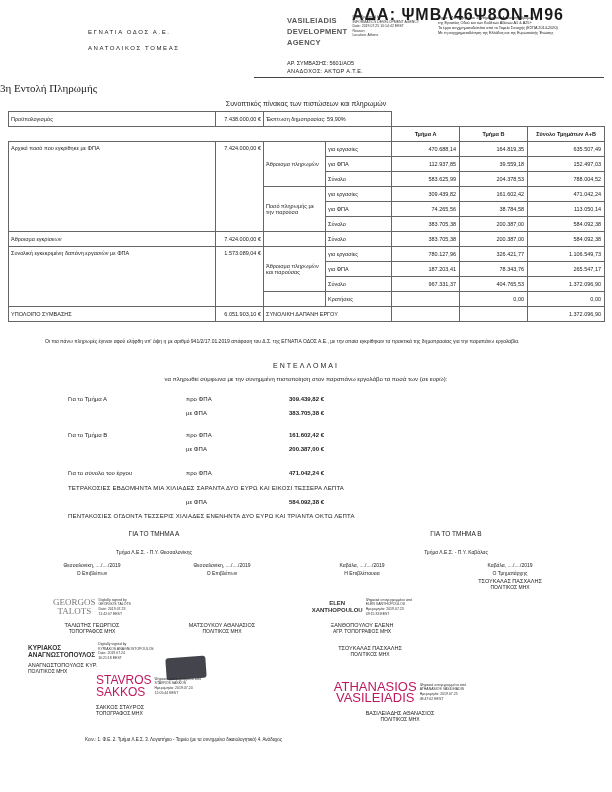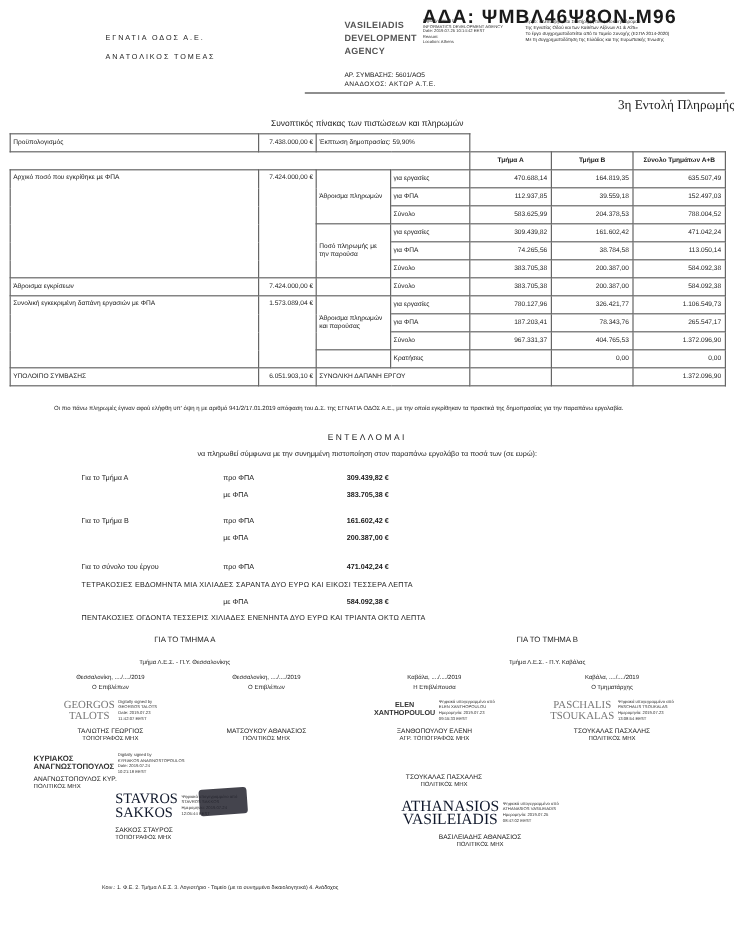--- a/index.html
+++ b/index.html
@@ -9,21 +9,21 @@
   .ada{position:absolute;top:6px;right:48px;font-size:16px;font-weight:bold;letter-spacing:1px}
   .org{position:absolute;left:88px;top:24px;font-size:6px;letter-spacing:1.6px;line-height:16px}
   .ida{position:absolute;left:287px;top:15px;display:flex;gap:5px;align-items:flex-start}
   .ida-words{font-size:7.5px;font-weight:bold;color:#555;line-height:11px;white-space:pre-line;letter-spacing:.3px}
   .sig-details{font-size:3.5px;line-height:4.6px;color:#333;white-space:pre-line;text-align:left}
   .ida .sig-details{width:90px}
   .funding{position:absolute;left:438px;top:16px;width:130px;font-size:3.8px;line-height:5px;color:#222;white-space:pre-line}
   .contract{position:absolute;left:287px;top:60px;font-size:5.5px}
   .contractor{position:absolute;left:287px;top:68px;font-size:5.5px;letter-spacing:.4px}
   .hrule{position:absolute;left:254px;top:77px;width:350px;border-top:1px solid #444}
-  .title{position:absolute;left:0;top:82px;width:100%;text-align:right;font-size:11px;font-family:"Liberation Serif",serif}
+  .title{position:absolute;left:0;top:82px;width:100%;text-align:left;font-size:11px;font-family:"Liberation Serif",serif}
   .subtitle{position:absolute;left:0;top:100px;width:100%;text-align:center;font-size:7px}
   .mt{position:absolute;left:8px;top:111px;width:596px;border-collapse:collapse;table-layout:fixed;font-size:5.5px}
   .mt td{border:1px solid #666;padding:1px 2px;height:15px;vertical-align:middle;overflow:hidden}
   .mt td.nb{border:none}
   .mt .hd{text-align:center;font-weight:bold}
   .mt .val{text-align:right}
   .mt .num{text-align:right;padding-right:3px}
   .mt .top{vertical-align:top;padding-top:3px}
   .note{position:absolute;left:45px;top:338px;width:525px;font-size:5px;line-height:7px}
   .entell{position:absolute;left:0;top:362px;width:100%;text-align:center;font-size:7px;letter-spacing:2px}
@@ -33,23 +33,23 @@
   .amt-m{width:58px}
   .amt-v{width:80px;text-align:right;font-weight:bold}
   .words{position:absolute;left:68px;font-size:6px;letter-spacing:.2px}
   .secA{position:absolute;left:28px;top:530px;width:252px;text-align:center;font-size:6.5px}
   .secB{position:absolute;left:330px;top:530px;width:252px;text-align:center;font-size:6.5px}
   .deptA{position:absolute;left:28px;top:549px;width:252px;text-align:center;font-size:5px}
   .deptB{position:absolute;left:330px;top:549px;width:252px;text-align:center;font-size:5px}
   .sigcol{position:absolute;top:562px;text-align:center}
   .place{font-size:5px}
   .role{font-size:5px;margin-top:2px}
-  .stamp-wrap{display:flex;justify-content:center;align-items:center;gap:3px;margin-top:3px;min-height:26px}
+  .stamp-wrap{display:flex;justify-content:center;align-items:center;gap:3px;margin-top:18px;min-height:26px}
   .stamp-serif{font-family:"Liberation Serif",serif;color:#777;font-size:9px;line-height:9.5px;white-space:pre-line}
-  .stamp-serif-lg{font-family:Liberation Serif, serif;color:#0f172a;font-size:12px;line-height:12px;white-space:pre-line}
+  .stamp-serif-lg{font-family:Liberation Sans, sans-serif;color:#be185d;font-size:12px;line-height:12px;white-space:pre-line}
   .stamp-bold{font-weight:bold;color:#333;font-size:6px;line-height:7px;white-space:pre-line}
   .pname{font-size:5.5px;margin-top:2px}
   .ptitle{font-size:5px}
   .execcol{position:absolute;text-align:center}
   .ink{position:absolute;left:166px;top:657px;width:40px;height:22px;background:#23232e;opacity:.85;border-radius:3px;transform:rotate(-4deg)}
   .footnote{position:absolute;left:85px;top:737px;width:445px;font-size:4.5px;color:#222}
 </style>
 </head>
 <body>
 
@@ -276,28 +276,20 @@
 Ημερομηνία: 2019.07.23
 09:15:33 EEST</div>
     </div>
     <div class="pname">ΞΑΝΘΟΠΟΥΛΟΥ ΕΛΕΝΗ</div>
     <div class="ptitle">ΑΓΡ. ΤΟΠΟΓΡΑΦΟΣ ΜΗΧ</div>
   </div>
 
   <div class="sigcol" style="left:436px;width:148px">
     <div class="place">Καβάλα, ..../..../2019</div>
     <div class="role">Ο Τμηματάρχης</div>
-    <div class="stamp-wrap">
-      <div class="stamp-serif">PASCHALIS
-TSOUKALAS</div>
-      <div class="sig-details">Ψηφιακά υπογεγραμμένο από
-PASCHALIS TSOUKALAS
-Ημερομηνία: 2019.07.23
-13:08:54 EEST</div>
-    </div>
     <div class="pname">ΤΣΟΥΚΑΛΑΣ ΠΑΣΧΑΛΗΣ</div>
     <div class="ptitle">ΠΟΛΙΤΙΚΟΣ ΜΗΧ</div>
   </div>
 
   <div class="execcol" style="left:28px;top:624px;width:175px;text-align:left">
     <div class="stamp-wrap" style="justify-content:flex-start;min-height:18px">
       <div class="stamp-bold" style="font-size:6.5px;line-height:7.5px">ΚΥΡΙΑΚΟΣ
 ΑΝΑΓΝΩΣΤΟΠΟΥΛΟΣ</div>
       <div class="sig-details">Digitally signed by
 KYRIAKOS ANAGNOSTOPOULOS

